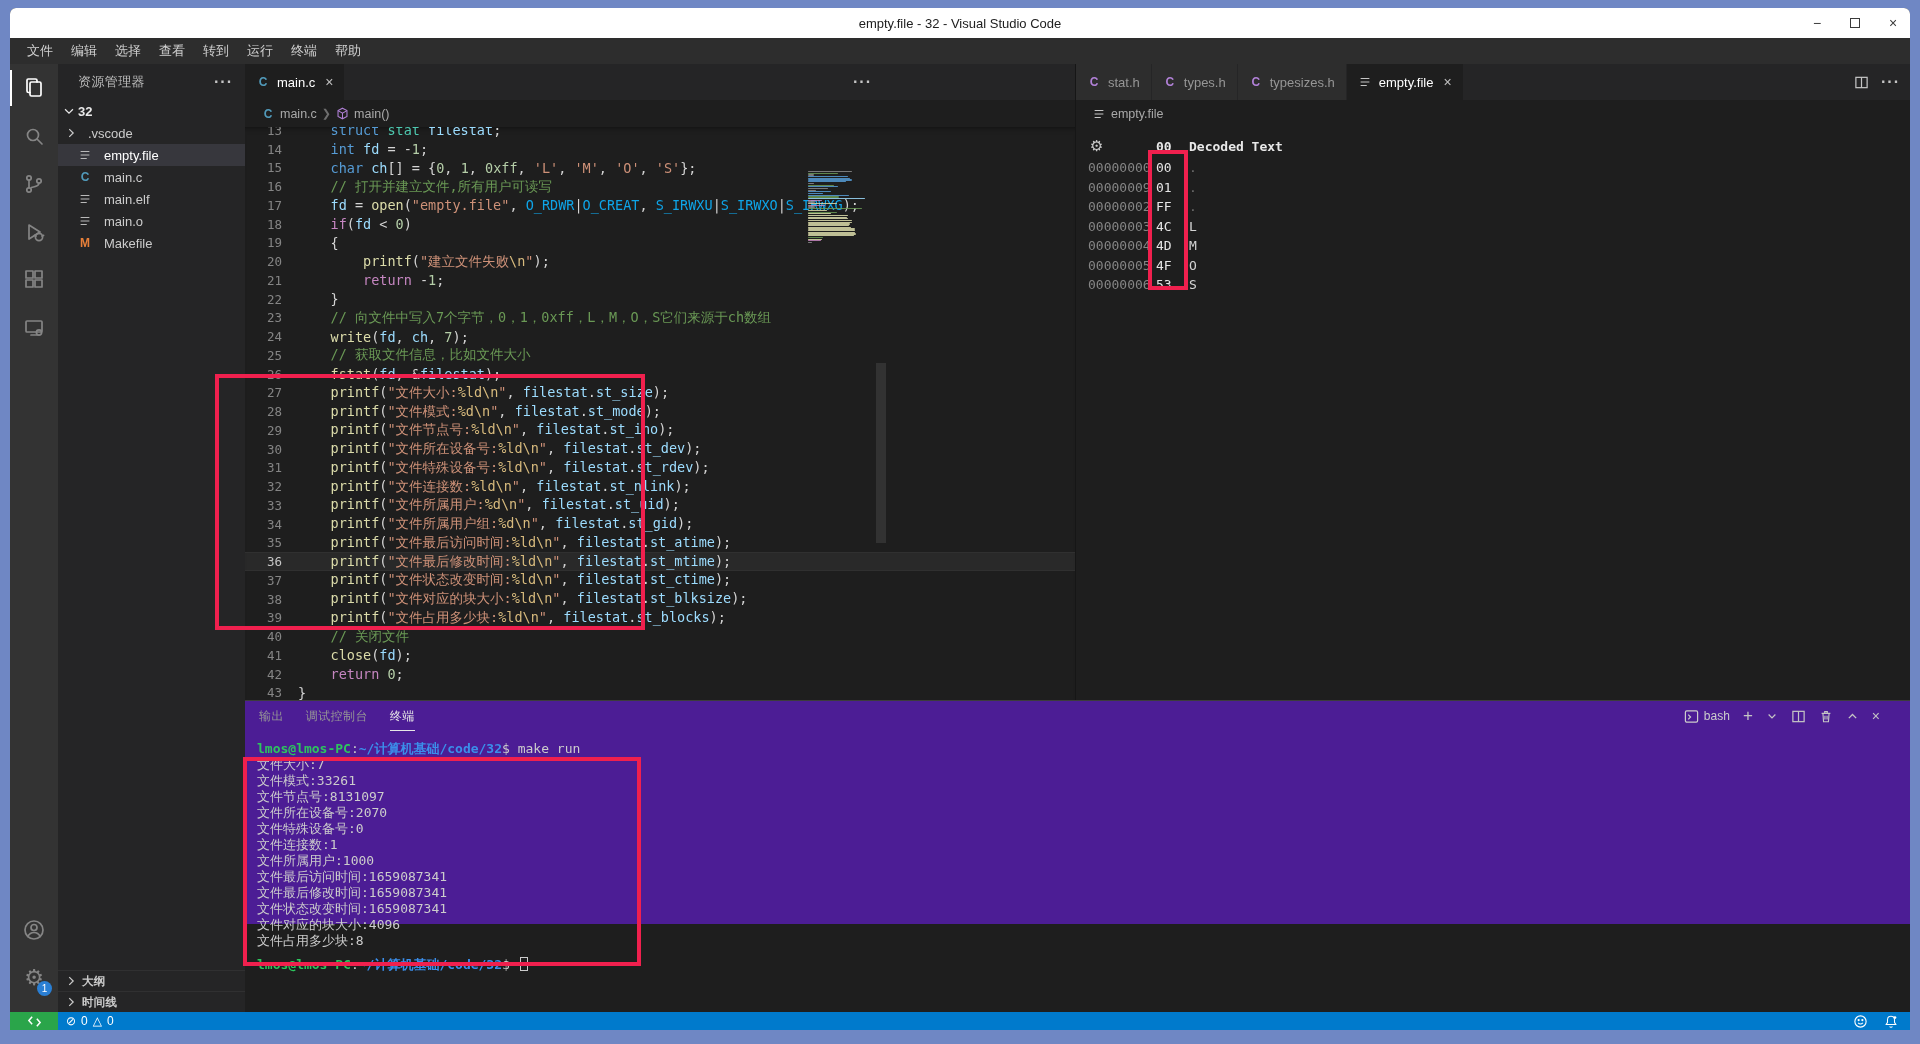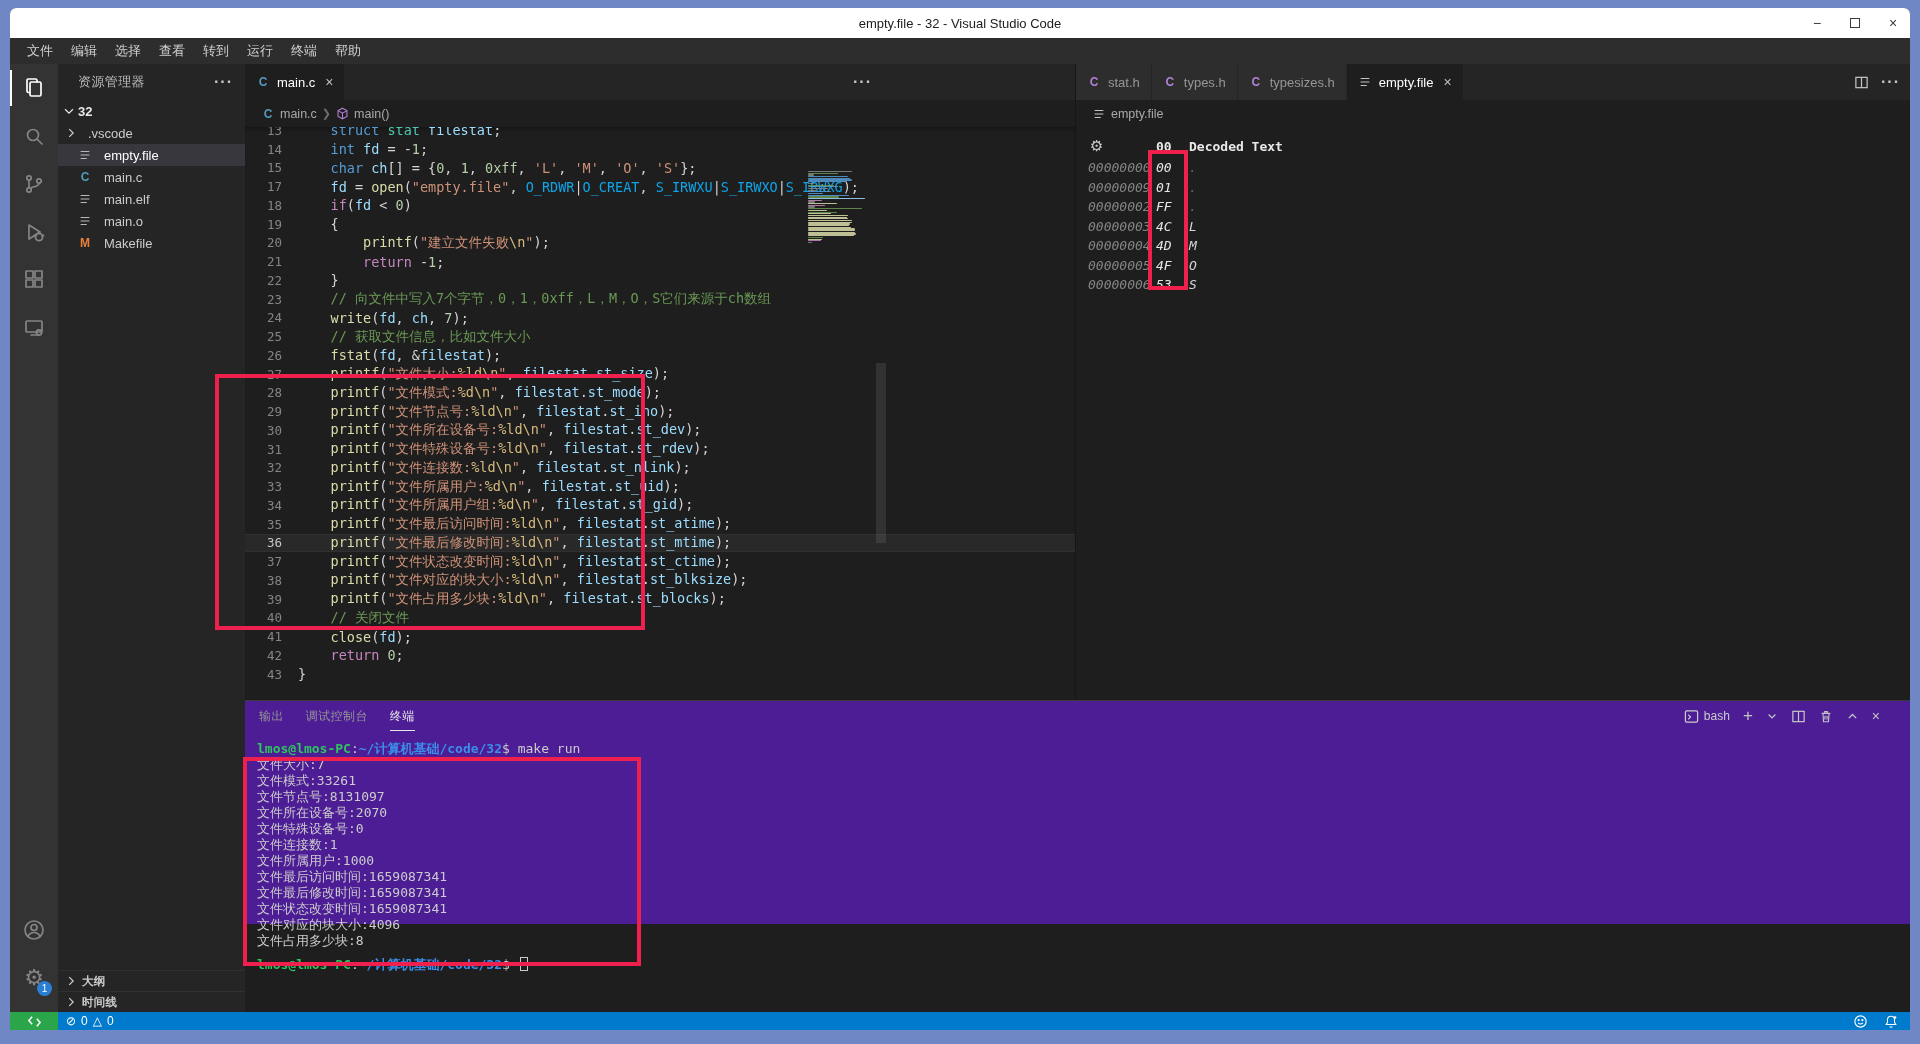--- a/index.html
+++ b/index.html
@@ -69,21 +69,21 @@
   .tk-pun{color:#d4d4d4} .tk-type{color:#4ec9b0} .tk-const{color:#0ea5e9}
 
   .minimap { position:absolute; left:563px; top:44px; width:72px; }
   .minimap .mbar { height:1.2px; margin-bottom:.5px; border-radius:1px; opacity:.85; }
   .mm-slider { position:absolute; left:631px; top:236px; width:10px; height:180px; background:rgba(121,121,121,.22); }
 
   
   .hex-head { position:absolute; left:0; top:72px; height:20px; display:flex; align-items:center; font-family:"DejaVu Sans Mono", monospace; font-size:13px; color:#e8e8e8; font-weight:bold; }
   .hex-gear { width:68px; padding-left:14px; color:#cccccc; font-weight:normal; font-size:15px; font-family:"DejaVu Sans", sans-serif; }
   .hex-col00 { width:45px; padding-left:12px; }
-  .hex-rows { position:absolute; left:0; top:94px; right:0;font-style:italic; }
+  .hex-rows { position:absolute; left:0; top:94px; right:0; }
   .hex-row { height:19.5px; display:flex; align-items:center; font-family:"DejaVu Sans Mono", monospace; font-size:13px; }
   .hx-addr { width:68px; padding-left:12px; color:#858585; }
   .hx-byte { width:45px; padding-left:12px; color:#e6e6e6; }
   .hx-text { color:#d4d4d4; }
   .hx-text.dim { color:#6d6d6d; }
 
   
   .panel { position:absolute; left:235px; top:692px; width:1665px; height:224px; background:#4c1d95; border-top:1px solid #3c3c3c; }
   .panel-header { height:30px; display:flex; align-items:center; }
   .panel-tabs { display:flex; gap:22px; padding-left:14px; }
@@ -321,20 +321,24 @@
             <span class="num">13</span>
             <span class="ltext"><span class="tk-pun">    </span><span class="tk-kw">struct</span><span class="tk-pun"> </span><span class="tk-type">stat</span><span class="tk-pun"> </span><span class="tk-var">filestat</span><span class="tk-pun">;</span></span>
           </div>
           <div class="code-line">
             <span class="num">14</span>
             <span class="ltext"><span class="tk-pun">    </span><span class="tk-kw">int</span><span class="tk-pun"> </span><span class="tk-var">fd</span><span class="tk-pun"> = -</span><span class="tk-num">1</span><span class="tk-pun">;</span></span>
           </div>
           <div class="code-line">
             <span class="num">15</span>
             <span class="ltext"><span class="tk-pun">    </span><span class="tk-kw">char</span><span class="tk-pun"> </span><span class="tk-var">ch</span><span class="tk-pun">[] = {</span><span class="tk-num">0</span><span class="tk-pun">, </span><span class="tk-num">1</span><span class="tk-pun">, </span><span class="tk-num">0xff</span><span class="tk-pun">, </span><span class="tk-str">'L'</span><span class="tk-pun">, </span><span class="tk-str">'M'</span><span class="tk-pun">, </span><span class="tk-str">'O'</span><span class="tk-pun">, </span><span class="tk-str">'S'</span><span class="tk-pun">};</span></span>
+          </div>
+          <div class="code-line">
+            <span class="num">16</span>
+            <span class="ltext"><span class="tk-pun">    </span><span class="tk-cmt">// 打开并建立文件,所有用户可读写</span></span>
           </div>
           <div class="code-line">
             <span class="num">17</span>
             <span class="ltext"><span class="tk-pun">    </span><span class="tk-var">fd</span><span class="tk-pun"> = </span><span class="tk-fn">open</span><span class="tk-pun">(</span><span class="tk-str">"empty.file"</span><span class="tk-pun">, </span><span class="tk-const">O_RDWR</span><span class="tk-pun">|</span><span class="tk-const">O_CREAT</span><span class="tk-pun">, </span><span class="tk-const">S_IRWXU</span><span class="tk-pun">|</span><span class="tk-const">S_IRWXO</span><span class="tk-pun">|</span><span class="tk-const">S_IRWXG</span><span class="tk-pun">);</span></span>
           </div>
           <div class="code-line">
             <span class="num">18</span>
             <span class="ltext"><span class="tk-pun">    </span><span class="tk-ctrl">if</span><span class="tk-pun">(</span><span class="tk-var">fd</span><span class="tk-pun"> &lt; </span><span class="tk-num">0</span><span class="tk-pun">)</span></span>
           </div>
           <div class="code-line">

